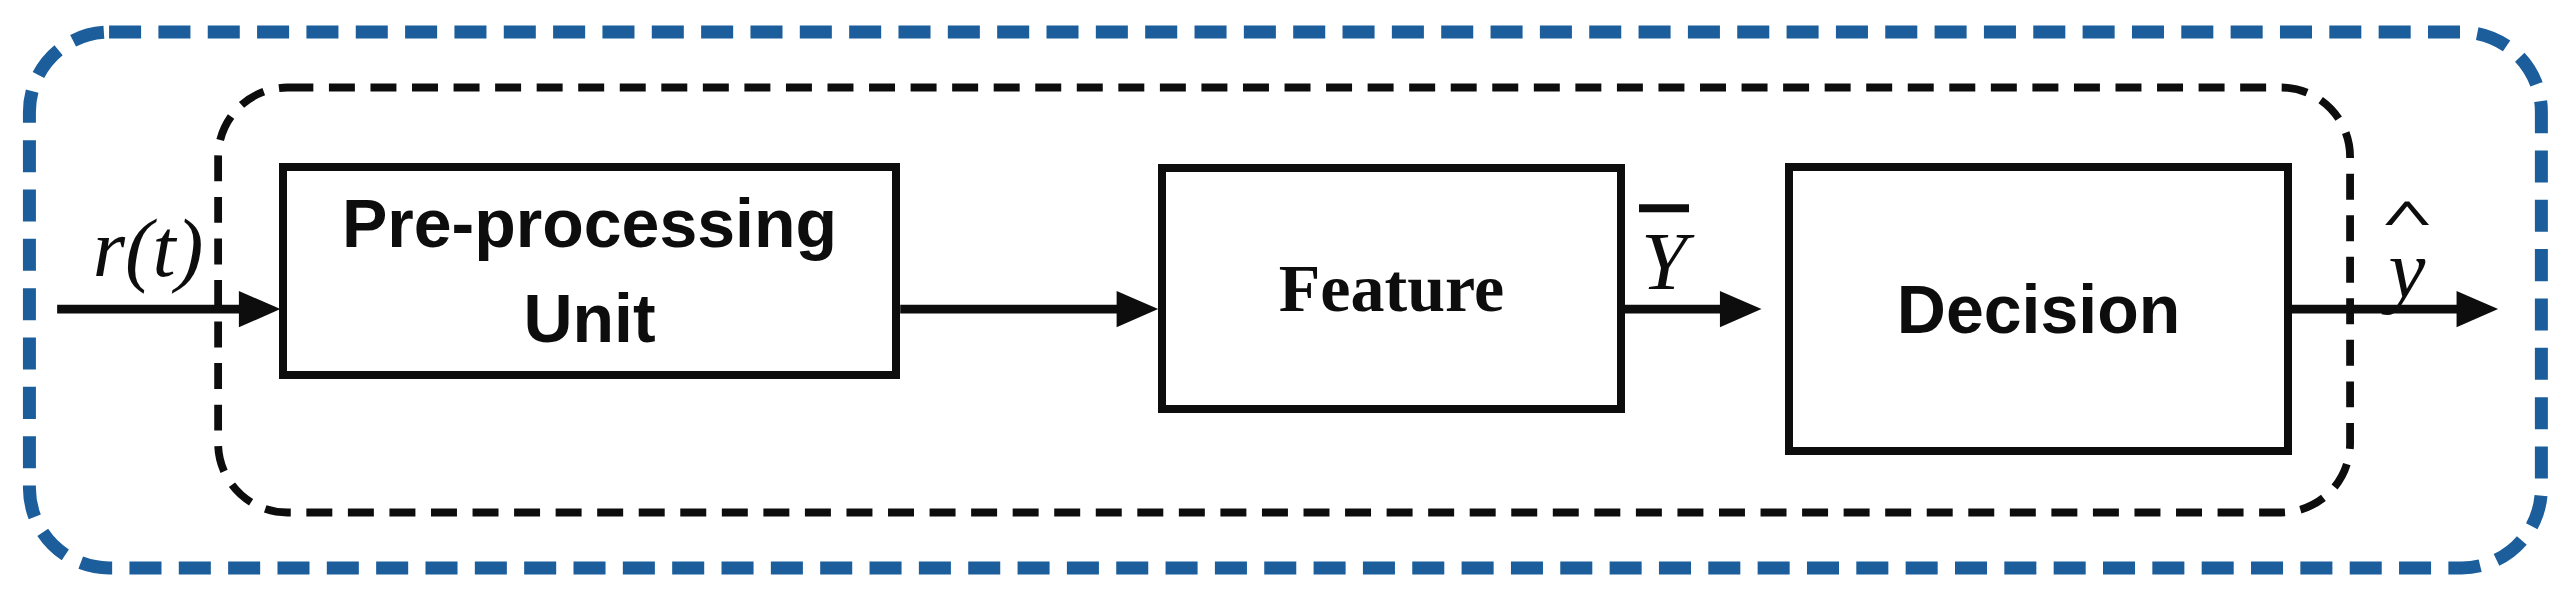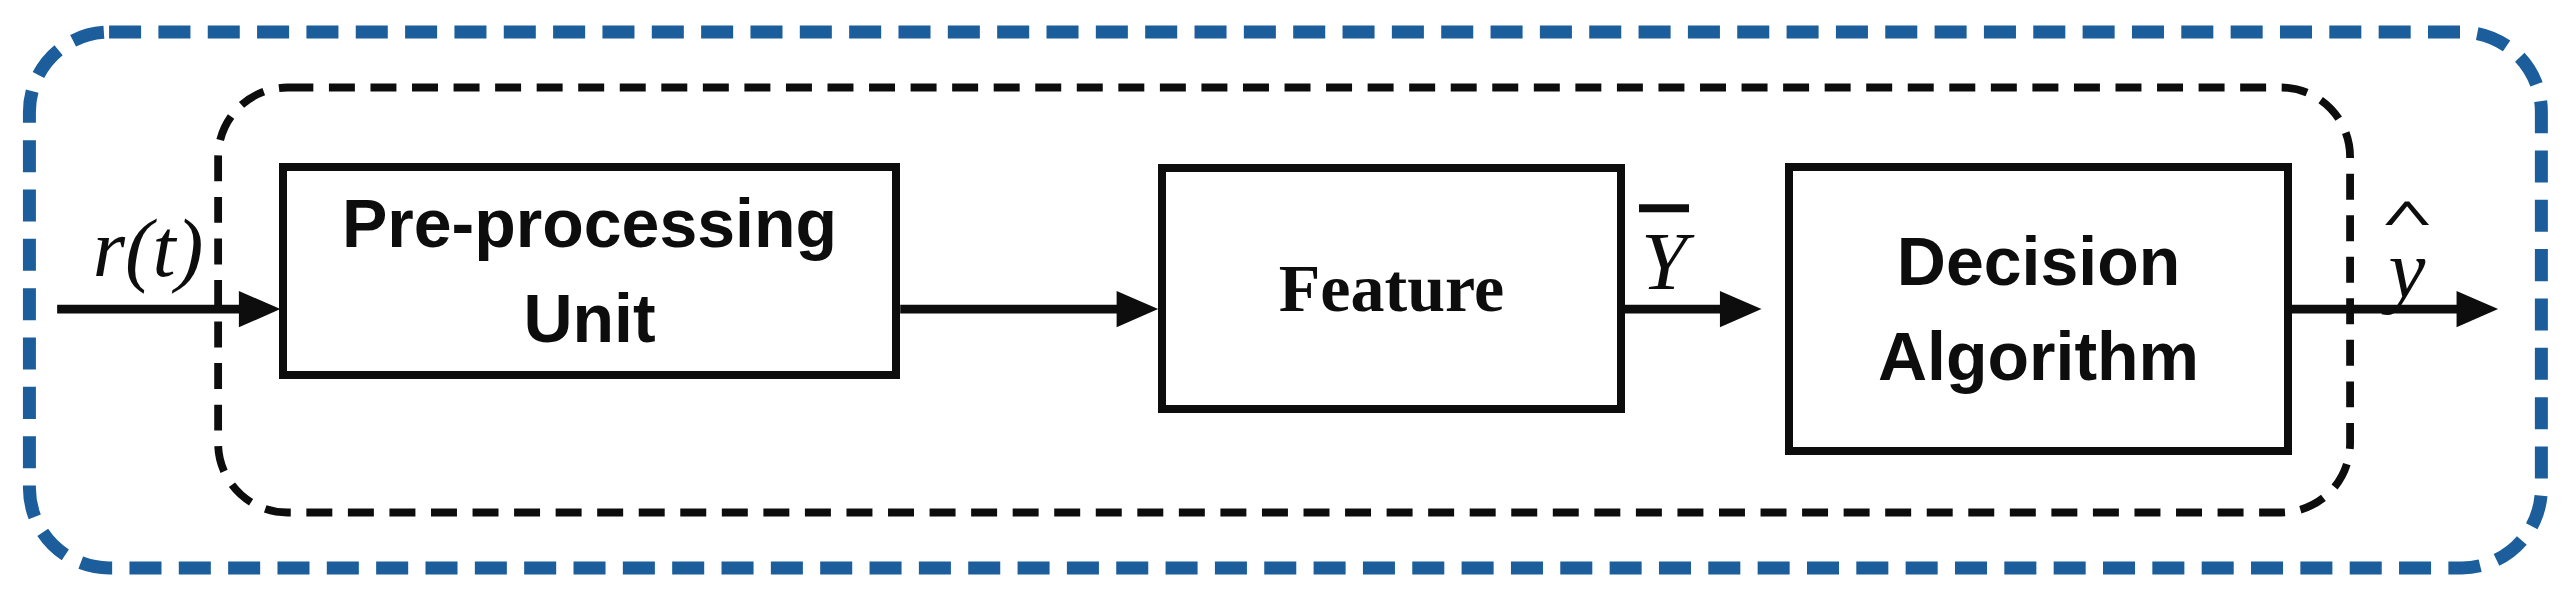--- a/index.html
+++ b/index.html
@@ -120,21 +120,20 @@
     <div>Pre-processing</div>
     <div>Unit</div>
   </div>
 
   <div class="block" id="block-2">
     <div>Feature</div>
   </div>
 
   <div class="block" id="block-3">
     <div>Decision</div>
-    <div>Algorithm</div>
   </div>
 
   <div class="math" id="label-rt">
     <span>r(t)</span>
   </div>
 
 
   <div class="math" id="label-ybar">
     <span class="macron"></span>
     <span>Y</span>

